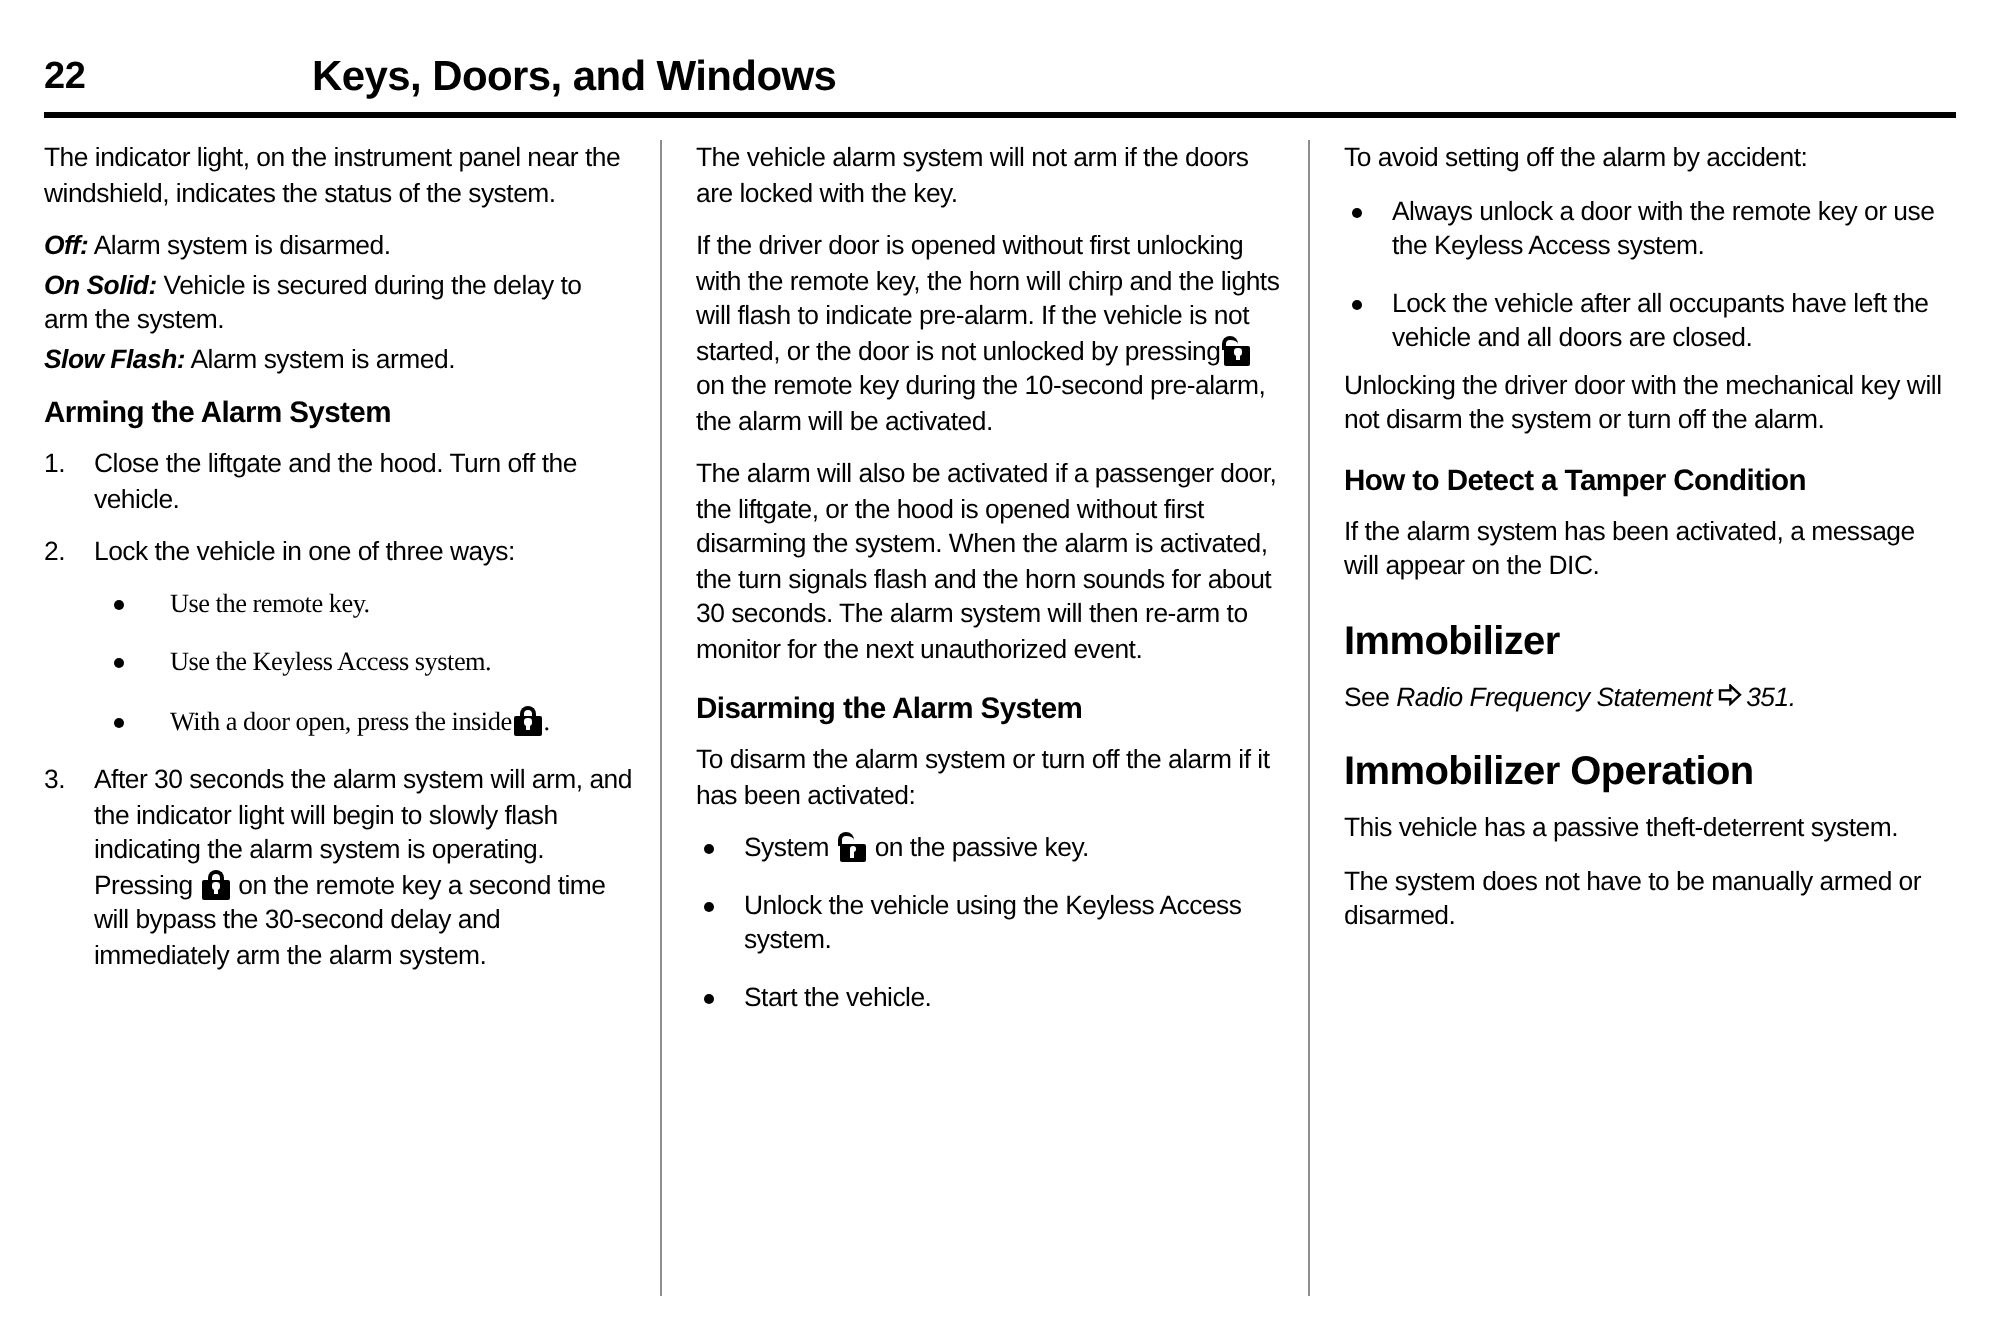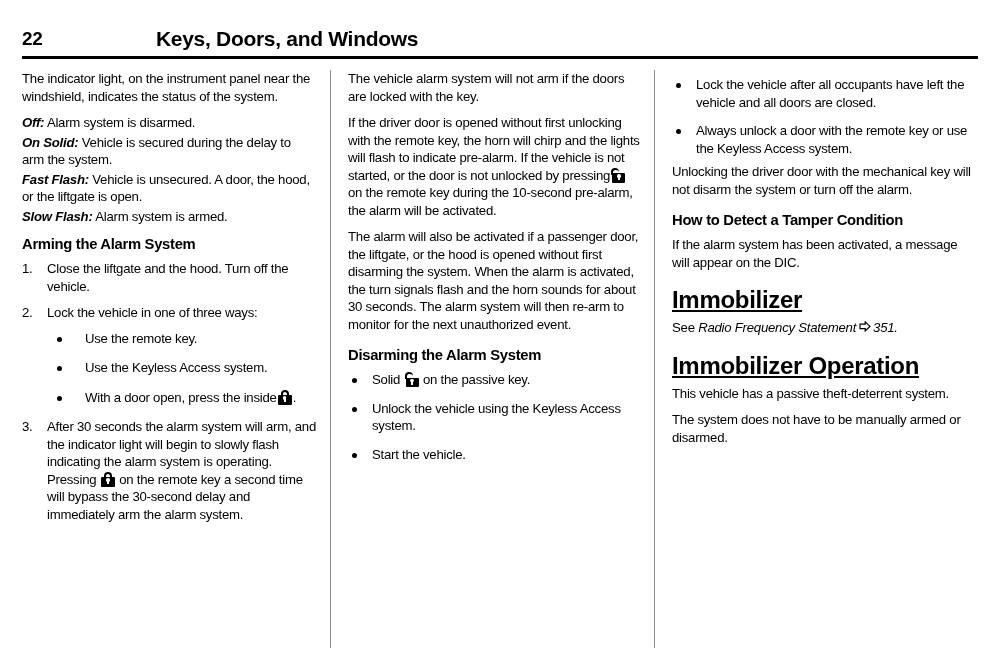--- a/index.html
+++ b/index.html
@@ -103,25 +103,24 @@
     margin: 13px 0 6px 0;
     font-size: 14.8px;
     font-weight: bold;
     line-height: 19px;
     letter-spacing: -0.3px;
   }
   h2.head.first { margin-top: 10px; }
 
   h1.bighead {
     margin: 17px 0 7px 0;
-    font-size: 24px;
+    font-size: 20px;
     font-weight: bold;
     line-height: 24px;
     letter-spacing: -0.3px;
-    text-decoration: underline;
   }
 
   
   ol.numlist {
     margin: 0;
     padding: 0;
     list-style: none;
   }
   ol.numlist > li {
     position: relative;
@@ -161,20 +160,21 @@
     top: 7px;
     width: 5px;
     height: 5px;
     border-radius: 50%;
     background: #000;
   }
 
   
   ul.bullets.nested {
     margin: 8px 0 2px 0;
+    font-family: Liberation Serif, serif;
   }
   ul.bullets.nested > li {
     padding-left: 38px;
     margin-bottom: 12px;
   }
   ul.bullets.nested > li > .dot {
     left: 10px;
   }
 
   
@@ -297,21 +297,20 @@
     <div class="col-divider divider-2"></div>
 
     <div class="col col-1">
 
       <p class="body">The indicator light, on the instrument panel near the windshield, indicates the status of the system.</p>
 
       <p class="body tight"><span class="lead">Off:</span><span> Alarm system is disarmed.</span></p>
 
       <p class="body tight"><span class="lead">On Solid:</span><span> Vehicle is secured during the delay to arm the system.</span></p>
 
-      <p class="body tight"><span class="lead">Fast Flash:</span><span> Vehicle is unsecured. A door, the hood, or the liftgate is open.</span></p>
 
       <p class="body tight"><span class="lead">Slow Flash:</span><span> Alarm system is armed.</span></p>
 
       <h2 class="head first">Arming the Alarm System</h2>
 
       <ol class="numlist">
         <li>
           <span class="num">1.</span><span>Close the liftgate and the hood. Turn off the vehicle.</span>
         </li>
         <li>
@@ -340,44 +339,46 @@
     <div class="col col-2">
 
       <p class="body">The vehicle alarm system will not arm if the doors are locked with the key.</p>
 
       <p class="body"><span>If the driver door is opened without first unlocking with the remote key, the horn will chirp and the lights will flash to indicate pre-alarm. If the vehicle is not started, or the door is not unlocked by pressing</span><span class="icon icon-unlock"><span class="shackle"></span><span class="bodyb"></span><span class="keyhole"></span></span> <span>on the remote key during the 10-second pre-alarm, the alarm will be activated.</span></p>
 
       <p class="body">The alarm will also be activated if a passenger door, the liftgate, or the hood is opened without first disarming the system. When the alarm is activated, the turn signals flash and the horn sounds for about 30 seconds. The alarm system will then re-arm to monitor for the next unauthorized event.</p>
 
       <h2 class="head">Disarming the Alarm System</h2>
 
+      <p class="body">To disarm the alarm system or turn off the alarm if it has been activated:</p>
 
       <ul class="bullets">
         <li>
-          <span class="dot"></span><span>Solid</span> <span class="icon icon-unlock"><span class="shackle"></span><span class="bodyb"></span><span class="keyhole"></span></span> <span>on the passive key.</span>
+          <span class="dot"></span><span>System</span> <span class="icon icon-unlock"><span class="shackle"></span><span class="bodyb"></span><span class="keyhole"></span></span> <span>on the passive key.</span>
         </li>
         <li>
           <span class="dot"></span><span>Unlock the vehicle using the Keyless Access system.</span>
         </li>
         <li>
           <span class="dot"></span><span>Start the vehicle.</span>
         </li>
       </ul>
 
     </div>
 
     <div class="col col-3">
 
+      <p class="body">To avoid setting off the alarm by accident:</p>
 
       <ul class="bullets">
         <li>
+          <span class="dot"></span><span>Always unlock a door with the remote key or use the Keyless Access system.</span>
+        </li>
+        <li>
           <span class="dot"></span><span>Lock the vehicle after all occupants have left the vehicle and all doors are closed.</span>
-        </li>
-        <li>
-          <span class="dot"></span><span>Always unlock a door with the remote key or use the Keyless Access system.</span>
         </li>
       </ul>
 
       <p class="body">Unlocking the driver door with the mechanical key will not disarm the system or turn off the alarm.</p>
 
       <h2 class="head">How to Detect a Tamper Condition</h2>
 
 
       <p class="body">If the alarm system has been activated, a message will appear on the DIC.</p>
 

